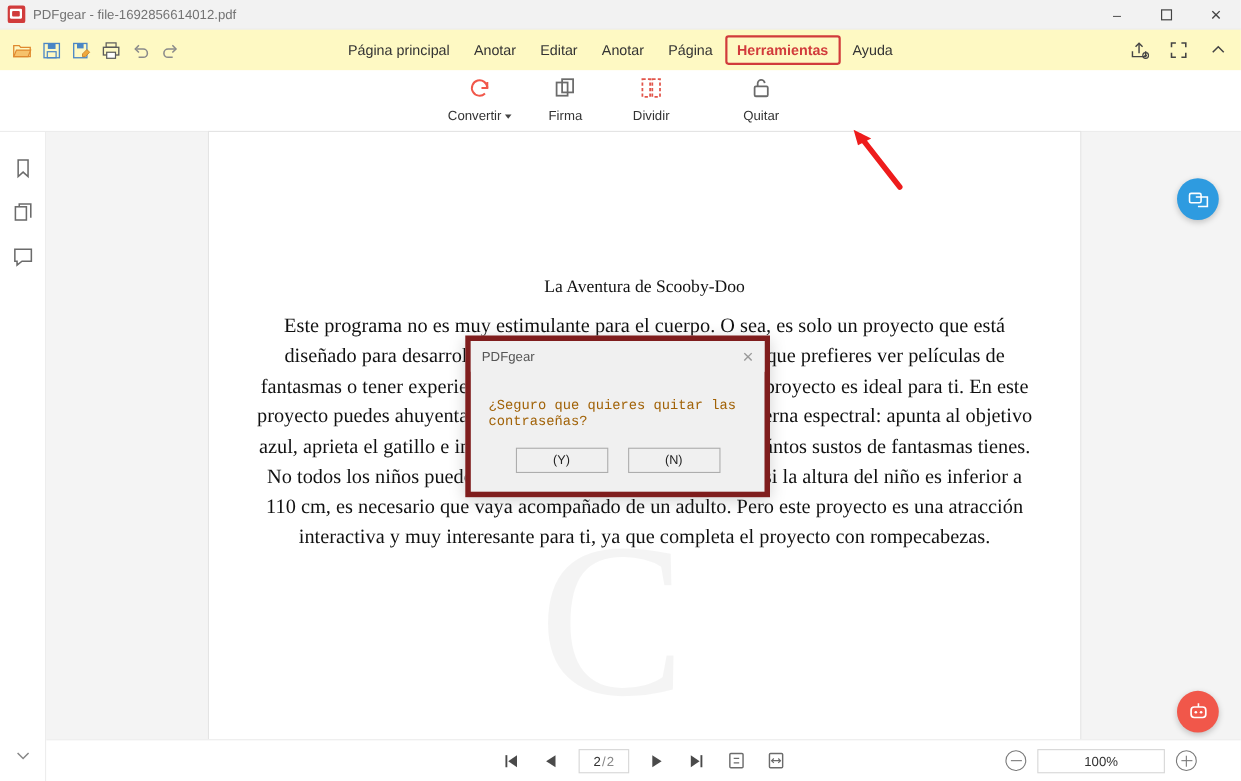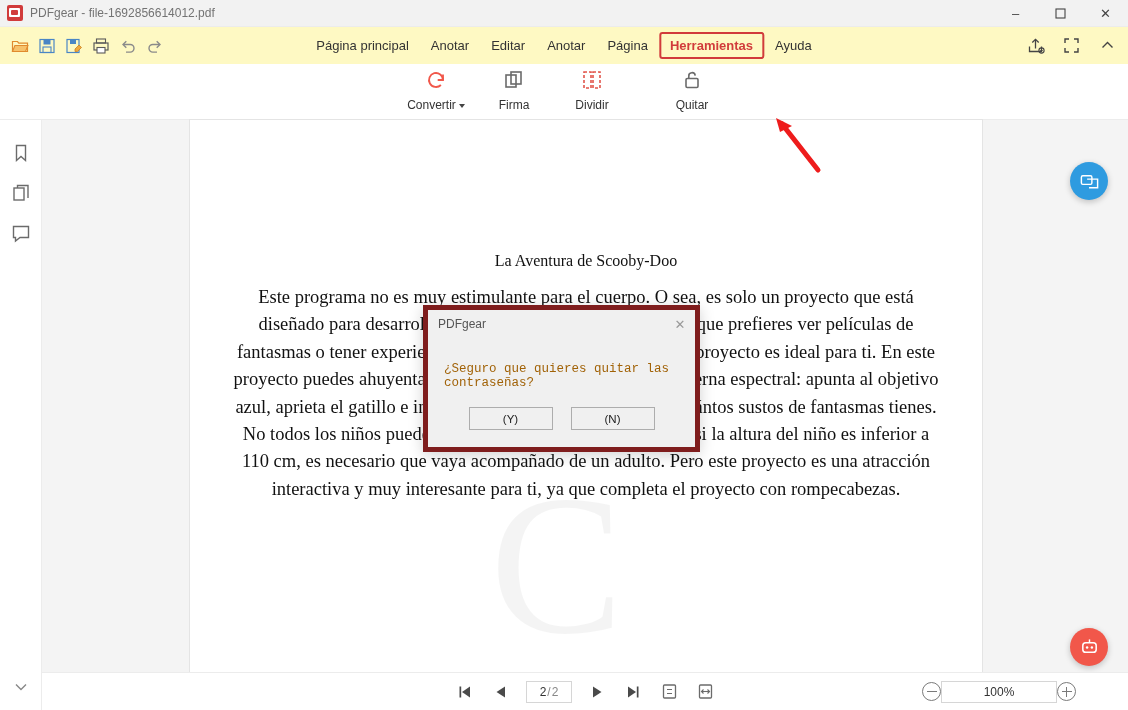--- a/index.html
+++ b/index.html
@@ -216,22 +216,22 @@
   .pagebox {
     border: 1px solid #d6d6d6;
     height: 22px; min-width: 46px;
     display: flex; align-items: center; justify-content: center;
     font-size: 12px; color: #333;
     padding: 0 6px;
     gap: 1px;
   }
   .pagebox .sep { color: #888; }
   .zoomwrap {
-    position: absolute; right: 52px;
-    display: flex; align-items: center; gap: 0;
+    position: absolute; right: 40px;
+    display: flex; align-items: center; gap: 10px;
   }
   .zoombox {
     border: 1px solid #d6d6d6;
     width: 116px; height: 22px;
     display: flex; align-items: center; justify-content: center;
     font-size: 12px; color: #333;
   }
   .circ {
     width: 19px; height: 19px; border-radius: 50%;
     border: 1.4px solid #7a7a7a;

